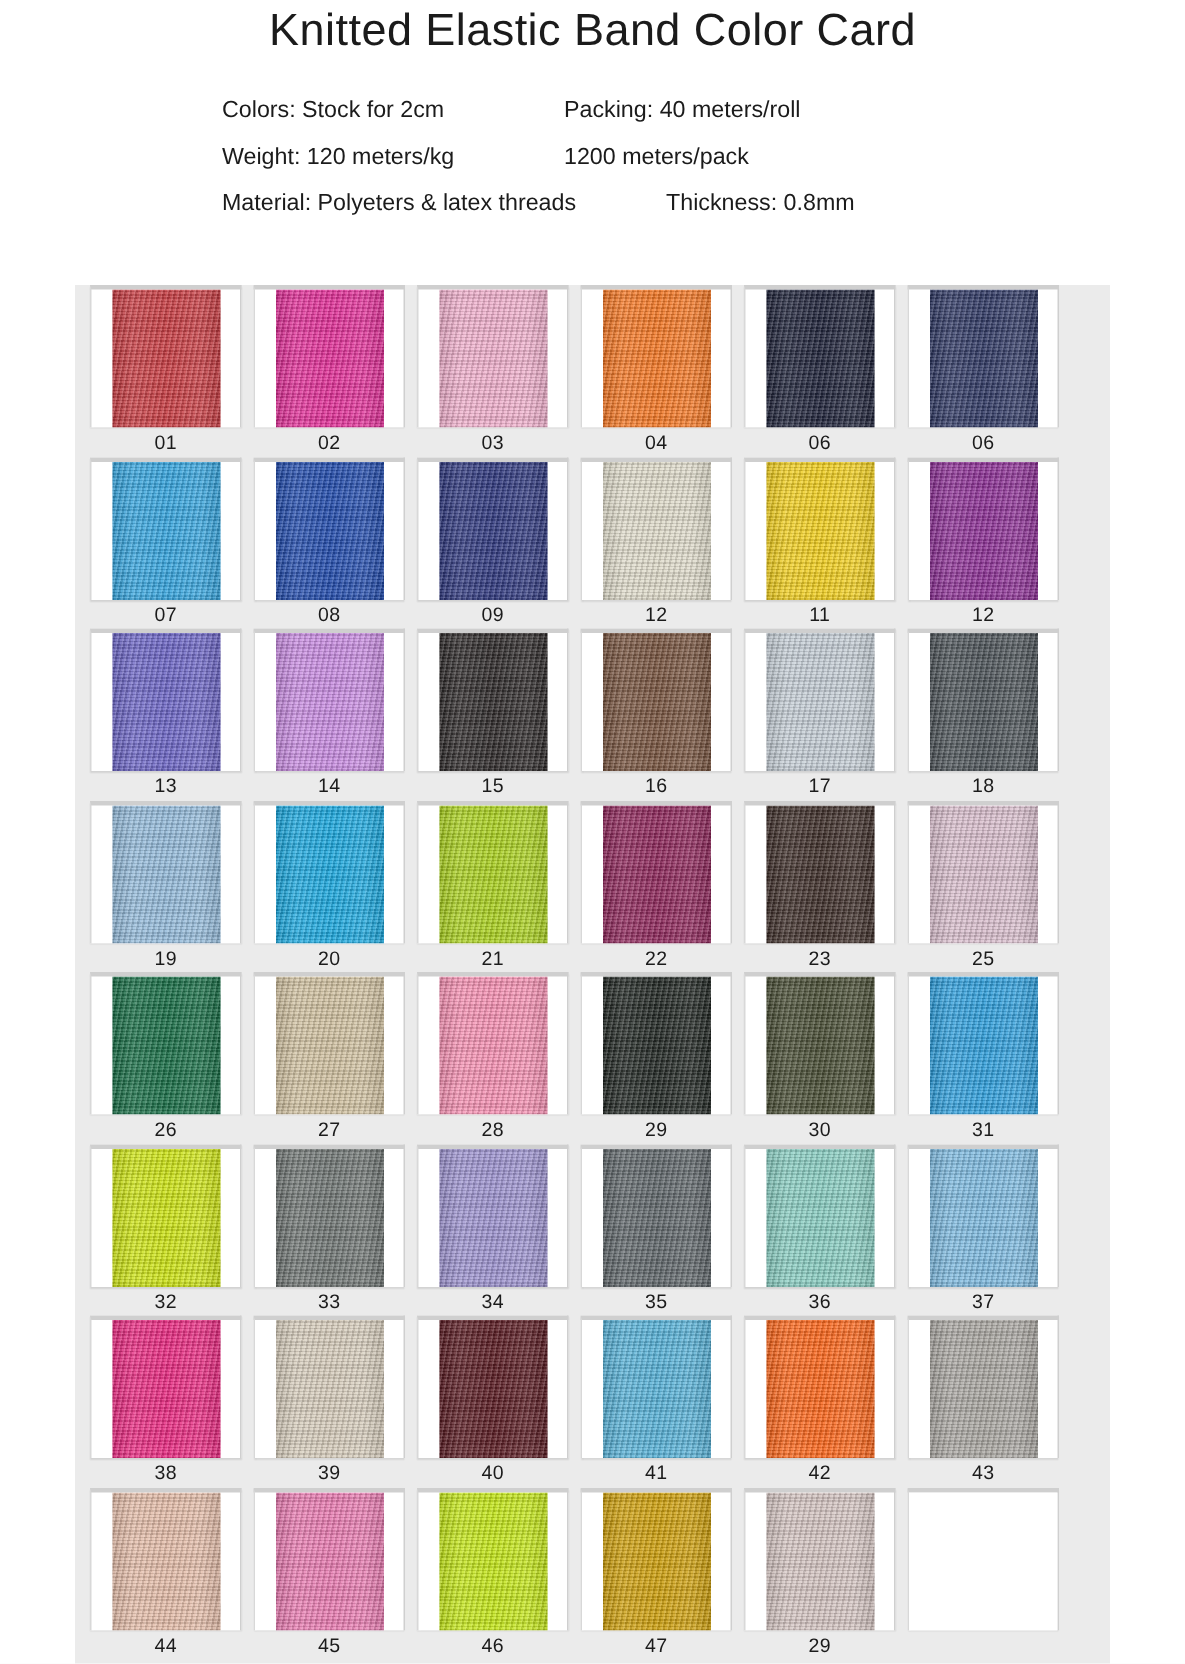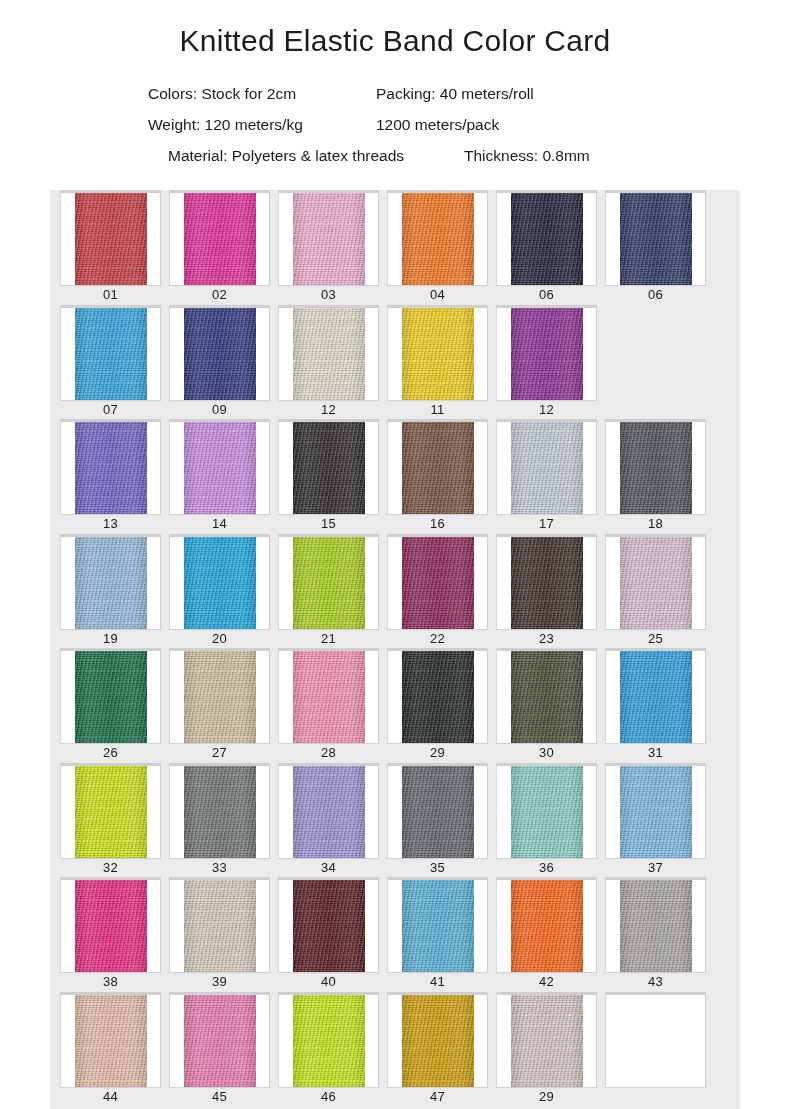--- a/index.html
+++ b/index.html
@@ -31,21 +31,21 @@
     height: 190px;
     background: #ffffff;
     box-sizing: border-box;
   }
   .title {
     text-align: center;
     font-size: 30px;
     font-weight: 400;
     letter-spacing: 0.3px;
     color: #1b1b1b;
-    padding-top: 24px;
+    padding-top: 4px;
   }
   .specs {
     margin-top: 20px;
     padding-left: 98px;
   }
   .spec-row {
     display: flex;
     font-size: 15.5px;
     line-height: 31px;
     color: #1b1b1b;
@@ -150,21 +150,21 @@
     <div class="specs">
       <div class="spec-row">
         <span class="spec-a">Colors: Stock for 2cm</span>
         <span class="spec-b">Packing: 40 meters/roll</span>
       </div>
       <div class="spec-row">
         <span class="spec-a">Weight: 120 meters/kg</span>
         <span class="spec-b">1200 meters/pack</span>
       </div>
       <div class="spec-row">
-        <span class="spec-a" style="width:296px;flex:0 0 296px;margin-left:20px;">Material: Polyeters &amp; latex threads</span>
+        <span class="spec-a" style="width:296px;flex:0 0 296px;">Material: Polyeters &amp; latex threads</span>
         <span class="spec-b">Thickness: 0.8mm</span>
       </div>
     </div>
   </div>
 
   <div class="grid-area" id="grid-area">
       <div class="row">
         <div class="cell">
           <div class="card">
             <div class="strip" style="background-color: rgb(198, 57, 63);"></div>
@@ -204,20 +204,26 @@
       </div>
       <div class="row">
         <div class="cell">
           <div class="card">
             <div class="strip" style="background-color: rgb(51, 163, 221);"></div>
           </div>
           <div class="label">07</div>
         </div>
         <div class="cell">
           <div class="card">
+            <div class="strip" style="background-color: rgb(31, 73, 171);"></div>
+          </div>
+          <div class="label">08</div>
+        </div>
+        <div class="cell">
+          <div class="card">
             <div class="strip" style="background-color: rgb(44, 53, 124);"></div>
           </div>
           <div class="label">09</div>
         </div>
         <div class="cell">
           <div class="card">
             <div class="strip" style="background-color: rgb(222, 218, 201);"></div>
           </div>
           <div class="label">12</div>
         </div>

